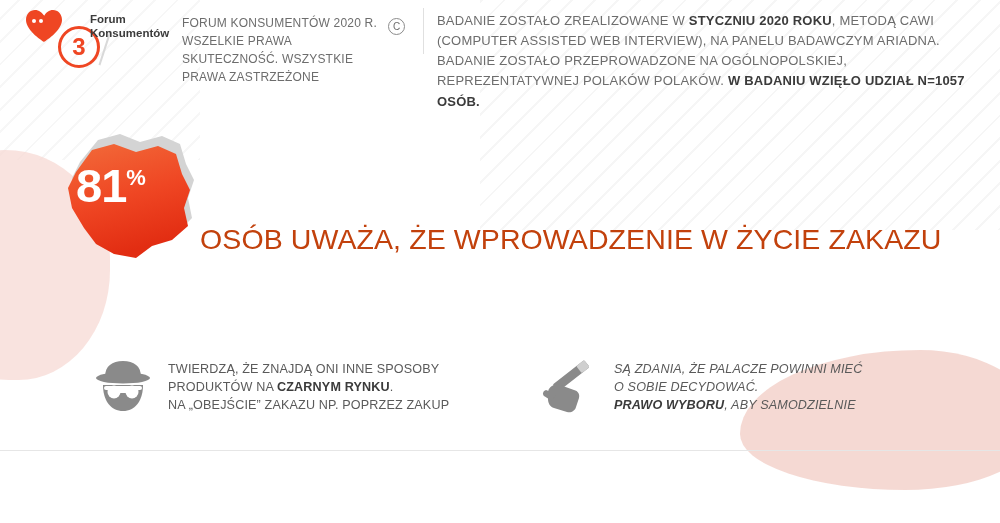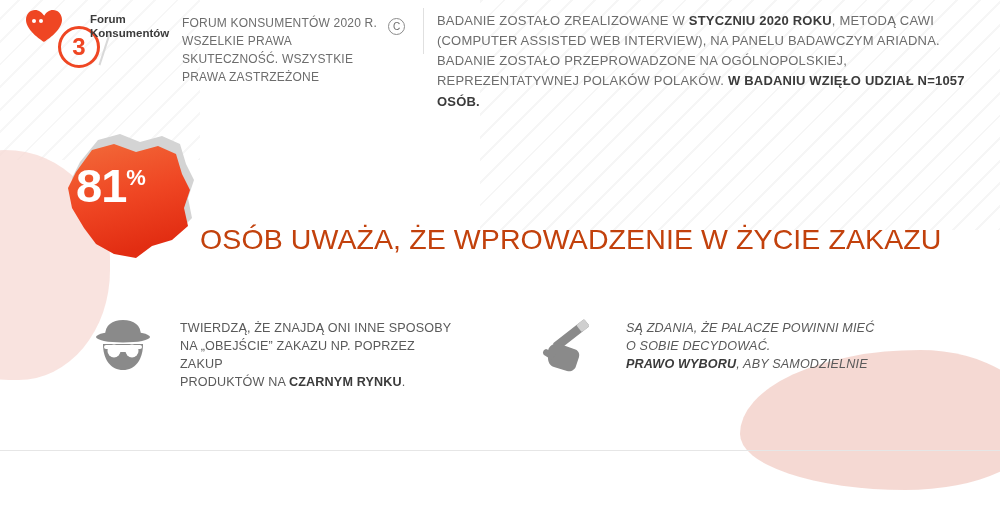--- a/index.html
+++ b/index.html
@@ -144,21 +144,22 @@
     font-size: 28.5px;
     line-height: 1.28;
     letter-spacing: 0.1px;
     margin-top: 45px;
   }
   
   .fact {
     position: absolute;
     display: flex;
     align-items: flex-start;
-    gap: 26px;
+    gap: 14px;
+    margin-top: 41px;
   }
   .fact-1 { left: 92px; top: 316px; width: 360px; }
   .fact-2 { left: 538px; top: 316px; width: 370px; font-style: italic; }
   .fact-icon { flex: 0 0 auto; }
   .fact-text {
     font-size: 12.6px;
     line-height: 1.42;
     color: #5a5a5a;
     letter-spacing: 0.15px;
     padding-top: 4px;
@@ -286,22 +287,22 @@
         <path d="M11,28 C11,44 19,54 31,54 C43,54 51,44 51,28 Z" fill="#8a8a8a"></path>
 
         <rect x="12" y="29" width="38" height="4" rx="2" fill="#ffffff"></rect>
         <circle cx="22" cy="35" r="6.5" fill="#ffffff"></circle>
         <circle cx="40" cy="35" r="6.5" fill="#ffffff"></circle>
         <rect x="27" y="33" width="8" height="3" fill="#ffffff"></rect>
       </svg>
     </div>
     <div class="fact-text">
       <div>TWIERDZĄ, ŻE ZNAJDĄ ONI INNE SPOSOBY</div>
+      <div><span>PRODUKTÓW NA </span><b>CZARNYM RYNKU</b><span>.</span></div>
       <div>NA „OBEJŚCIE” ZAKAZU NP. POPRZEZ ZAKUP</div>
-      <div><span>PRODUKTÓW NA </span><b>CZARNYM RYNKU</b><span>.</span></div>
     </div>
   </div>
 
   <div class="fact fact-2">
     <div class="fact-icon">
       <svg width="62" height="58" viewBox="0 0 62 58">
 
         <g transform="rotate(-38 34 20)">
           <rect x="14" y="14" width="40" height="9" rx="1.5" fill="#8a8a8a"></rect>
           <rect x="44" y="14" width="10" height="9" rx="1.5" fill="#cfcfcf"></rect>

